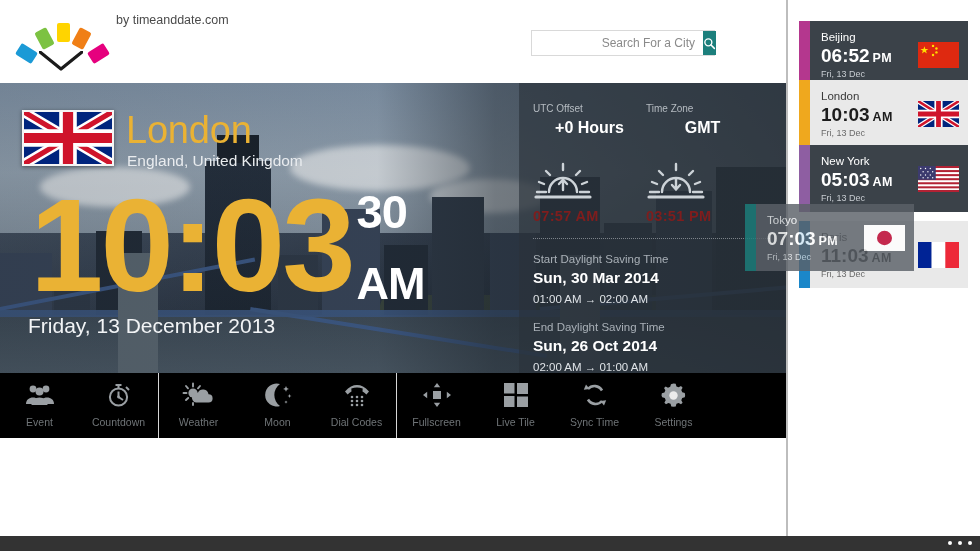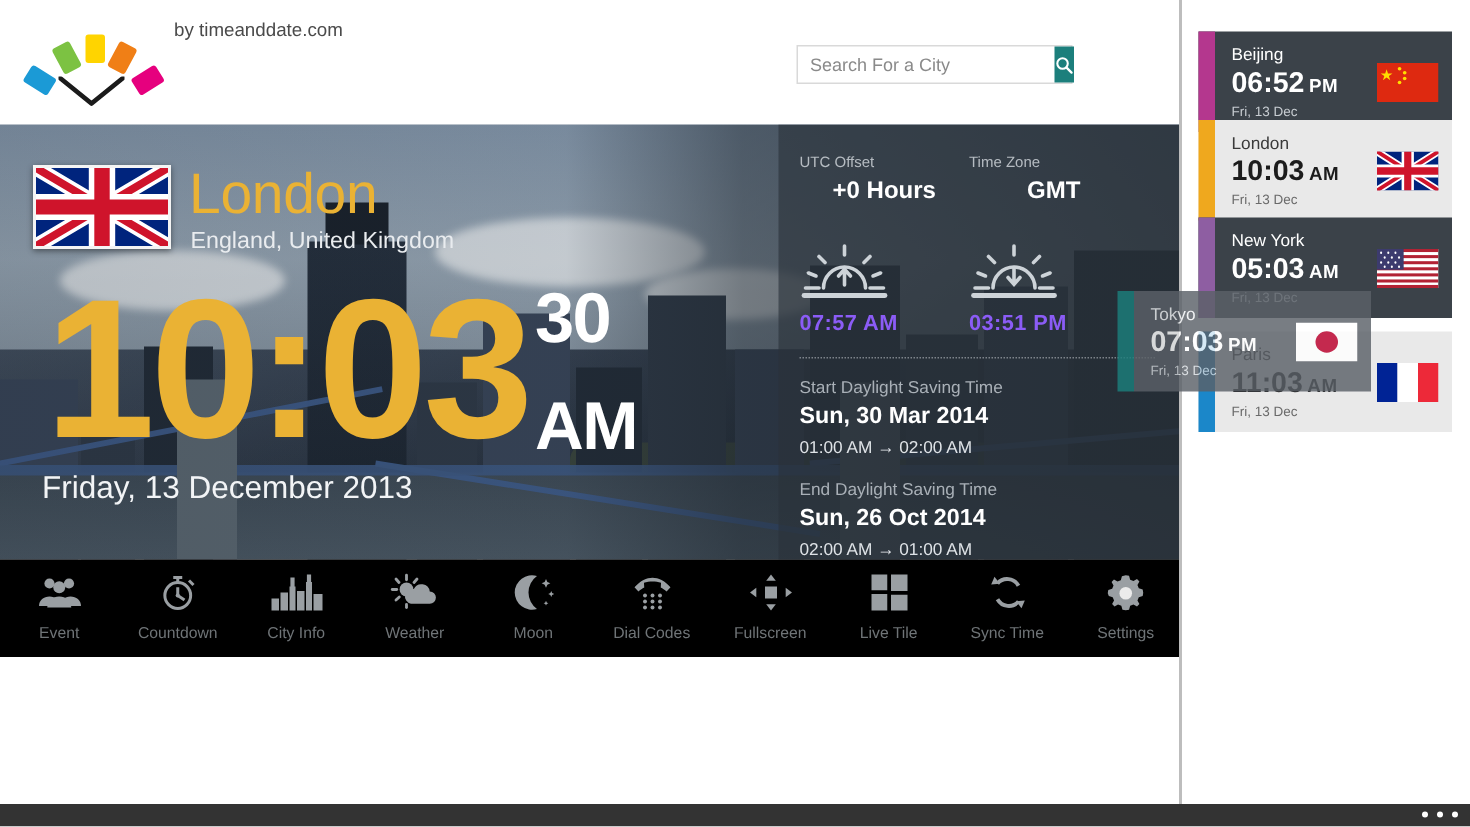--- a/index.html
+++ b/index.html
@@ -45,21 +45,21 @@
     margin-top: -1px; margin-left: 2px;
   }
 
   .search-wrap {
     position: absolute; left: 531px; top: 30px; width: 184px; height: 26px;
     border: 1px solid #d9d9d9; background: #fff; display: flex;
   }
   .search-input {
     flex: 1; border: none; outline: none; background: transparent;
     font-family: "Liberation Sans", sans-serif; font-size: 12px;
-    color: #000000; padding: 0 8px;
+    color: #000000; padding: 0 8px; text-align: right;
   }
   .search-input::placeholder { color: #8a8a8a; }
   .search-btn {
     width: 25px; height: 24px; background: #1c7f7c; border: none;
     cursor: pointer; display: flex; align-items: center; justify-content: center;
   }
 
   
   .hero {
     position: absolute; left: 0; top: 83px; width: 786px; height: 290px;
@@ -151,21 +151,21 @@
   .info-panel {
     position: absolute; left: 519px; top: 0px; width: 267px; height: 290px;
     background: rgba(42,50,58,.62); padding: 18px 0 0 14px;
   }
   .info-grid { display: flex; }
   .info-col { width: 113px; }
   .info-label { font-size: 10px; color: #b6bcc2; line-height: 15px; }
   .info-value { font-size: 16px; font-weight: bold; color: #ffffff; line-height: 21px; margin-top: 1px; text-align: center; }
   .sun-row { display: flex; margin-top: 20px; }
   .sun-col { width: 113px; }
-  .sun-time { font-size: 14.5px; font-weight: bold; color: #8b5cf6; line-height: 18px; margin-top: 5px; letter-spacing: .3px; }
+  .sun-time { font-size: 14.5px; font-weight: bold; color: #7f1d1d; line-height: 18px; margin-top: 5px; letter-spacing: .3px; }
   .hr-dotted {
     width: 237px; height: 0; border-top: 1px dotted rgba(230,235,240,.45); margin-top: 13px;
   }
   .dst-block { margin-top: 13px; }
   .dst-label { font-size: 11.5px; color: #a9b0b7; line-height: 15px; }
   .dst-date { font-size: 15.5px; font-weight: bold; color: #fff; line-height: 20px; margin-top: 1px; }
   .dst-times { font-size: 11.5px; color: #dfe3e7; line-height: 16px; margin-top: 3px; }
 
   
   .toolbar {
@@ -205,21 +205,21 @@
   .dark-card { background: #3b4249; }
   .dark-card .card-city { color: #ffffff; }
   .dark-card .card-time { color: #ffffff; }
   .dark-card .card-date { color: #c7ccd1; }
   .light-card { background: #e9e9e9; }
   .light-card .card-city { color: #3a3a3a; }
   .light-card .card-time { color: #1c1c1c; text-align: right; }
   .light-card .card-date { color: #6a6a6a; }
 
   .drag-card {
-    position: absolute; left: 745px; top: 194px; width: 169px; height: 67px;
+    position: absolute; left: 745px; top: 204px; width: 169px; height: 67px;
     display: flex; opacity: .82; z-index: 40;
   }
   .drag-card .card-body { background: #5b6168; }
 
   
   .appbar {
     position: absolute; left: 0; top: 536px; width: 980px; height: 15px;
     background: #333333;
   }
   .appbar-dots { position: absolute; right: 8px; top: 5px; display: flex; gap: 6px; }
@@ -412,37 +412,20 @@
             </div>
           <div class="tb-label">Countdown</div>
         </div>
       </div>
 
       <div class="tb-sep"></div>
 
       <div class="tb-group">
         <div class="tb-item">
           <div class="tb-icon">
-              <svg width="36" height="26" viewBox="0 0 36 26">
-            <g fill="#9a9fa3">
-              <rect x="1" y="17" width="5" height="8"></rect>
-                  <rect x="7" y="13" width="5" height="12"></rect>
-              <rect x="13" y="9" width="4" height="16"></rect>
-                  <rect x="13.6" y="3" width="2.8" height="7"></rect>
-              <rect x="18" y="12" width="5" height="13"></rect>
-                  <rect x="24" y="6" width="4" height="19"></rect>
-              <rect x="24.6" y="1" width="2.8" height="6"></rect>
-                  <rect x="29" y="14" width="6" height="11"></rect>
-            </g>
-              </svg>
-            </div>
-          <div class="tb-label">City Info</div>
-        </div>
-        <div class="tb-item">
-          <div class="tb-icon">
               <svg width="34" height="26" viewBox="0 0 34 26">
             <g stroke="#9a9fa3" stroke-width="1.9" stroke-linecap="round" fill="none">
               <line x1="11" y1="1.5" x2="11" y2="4.5"></line>
                   <line x1="4" y1="4" x2="6" y2="6.3"></line>
               <line x1="1.5" y1="11" x2="4.5" y2="11"></line>
                   <line x1="4" y1="18" x2="6.2" y2="16"></line>
               <line x1="18" y1="4" x2="16" y2="6.3"></line>
                   <line x1="11" y1="21" x2="11" y2="23"></line>
             </g>
             <circle cx="11" cy="11" r="4.6" fill="#9a9fa3"></circle>

